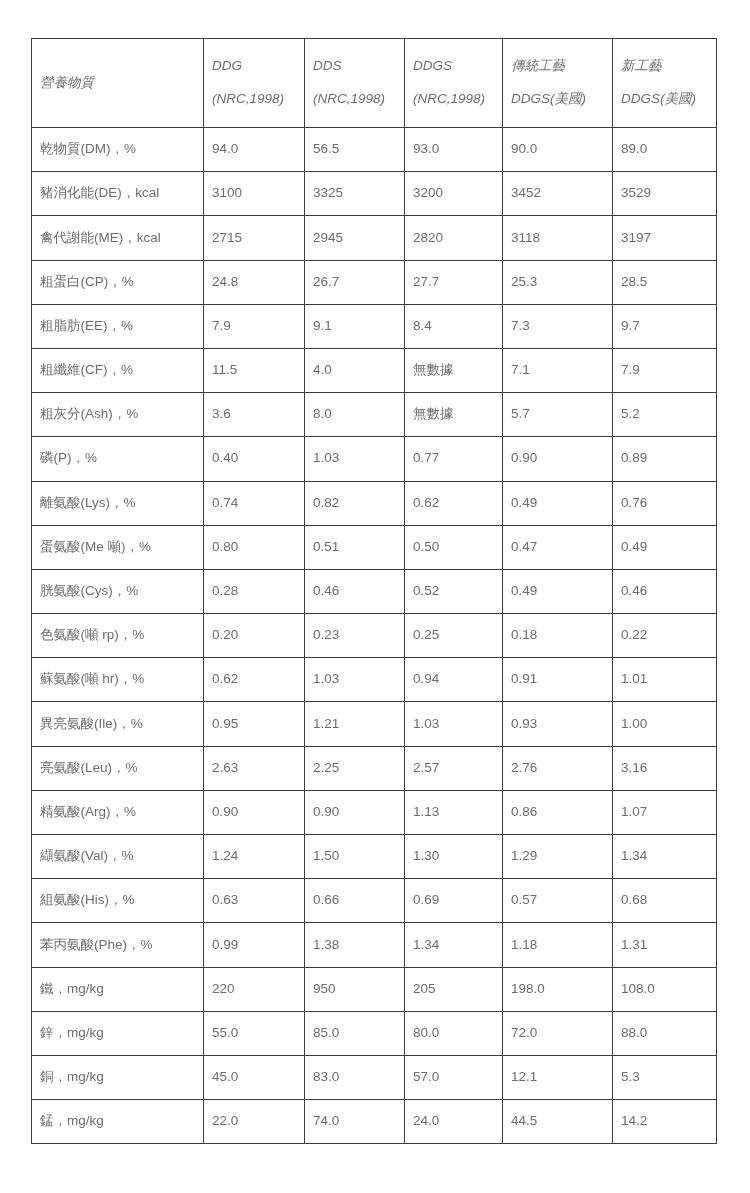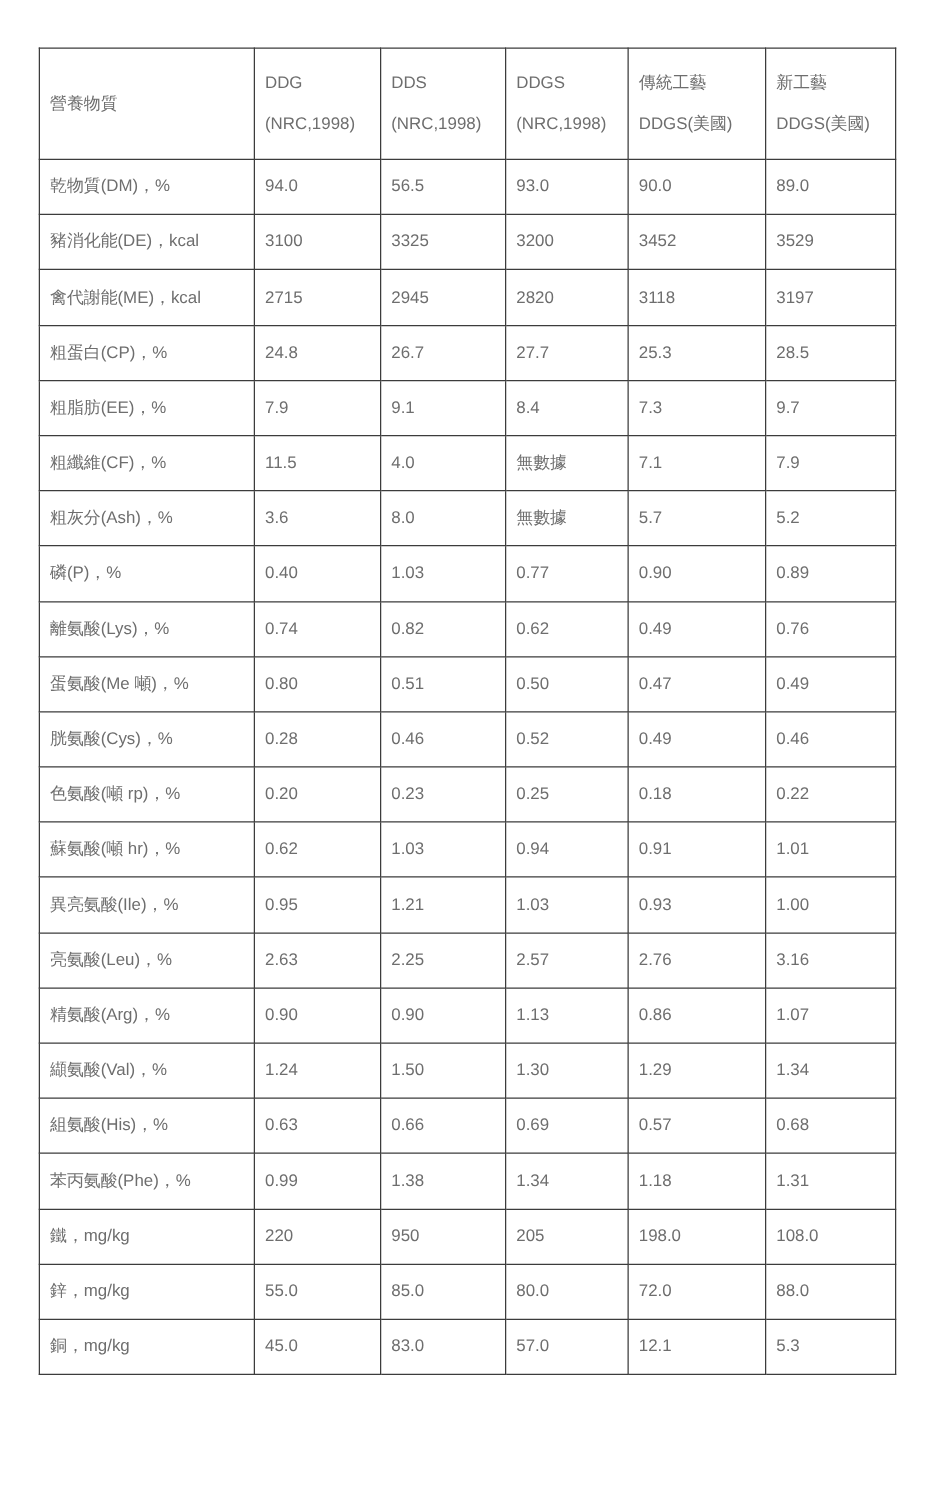--- a/index.html
+++ b/index.html
@@ -53,20 +53,21 @@
   thead th {
     height: 88px;
     vertical-align: middle;
   }
   th.head-label {
     vertical-align: middle;
   }
   .head-line {
     display: block;
     white-space: nowrap;
+    font-style: italic;
   }
   .head-line + .head-line {
     margin-top: 12px;
   }
   tbody td {
     height: 43.2px;
   }
   td.row-label {
     white-space: nowrap;
   }
@@ -284,15 +285,23 @@
           <td class="val">88.0</td>
         </tr>
         <tr>
           <td class="row-label">銅，mg/kg</td>
           <td class="val">45.0</td>
           <td class="val">83.0</td>
           <td class="val">57.0</td>
           <td class="val">12.1</td>
           <td class="val">5.3</td>
         </tr>
+        <tr>
+          <td class="row-label">錳，mg/kg</td>
+          <td class="val">22.0</td>
+          <td class="val">74.0</td>
+          <td class="val">24.0</td>
+          <td class="val">44.5</td>
+          <td class="val">14.2</td>
+        </tr>
       </tbody>
   </table>
 </div>
 
 </body></html>

